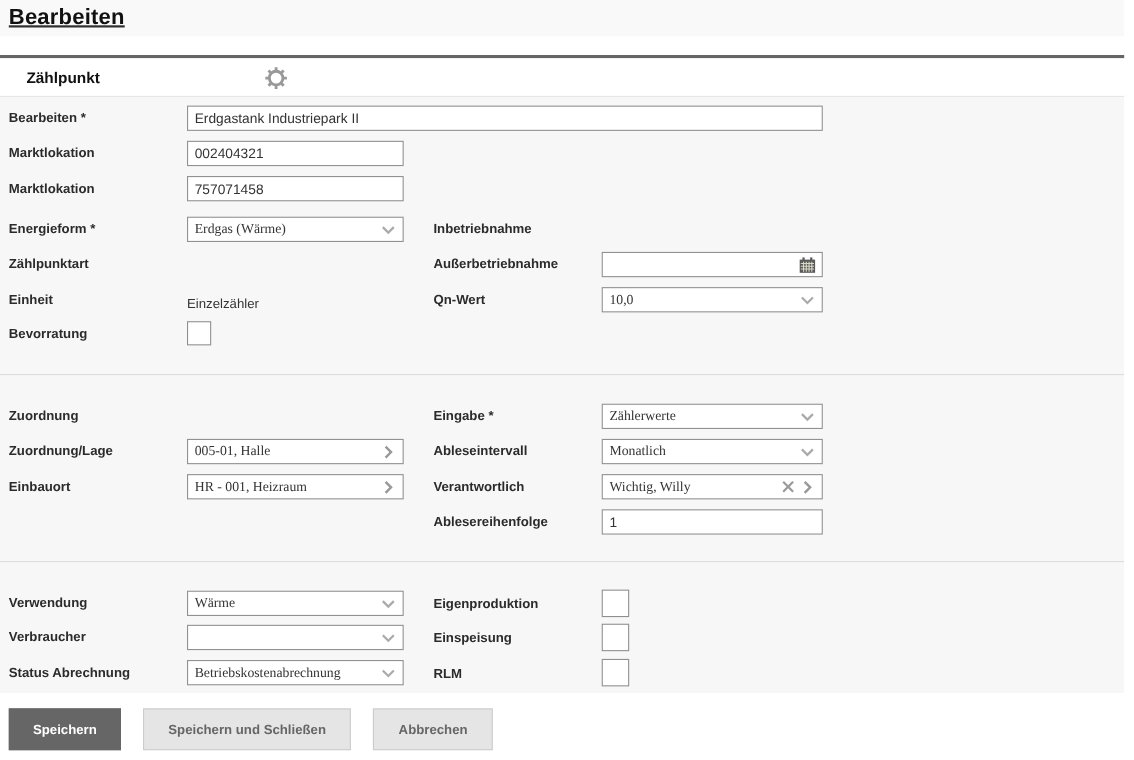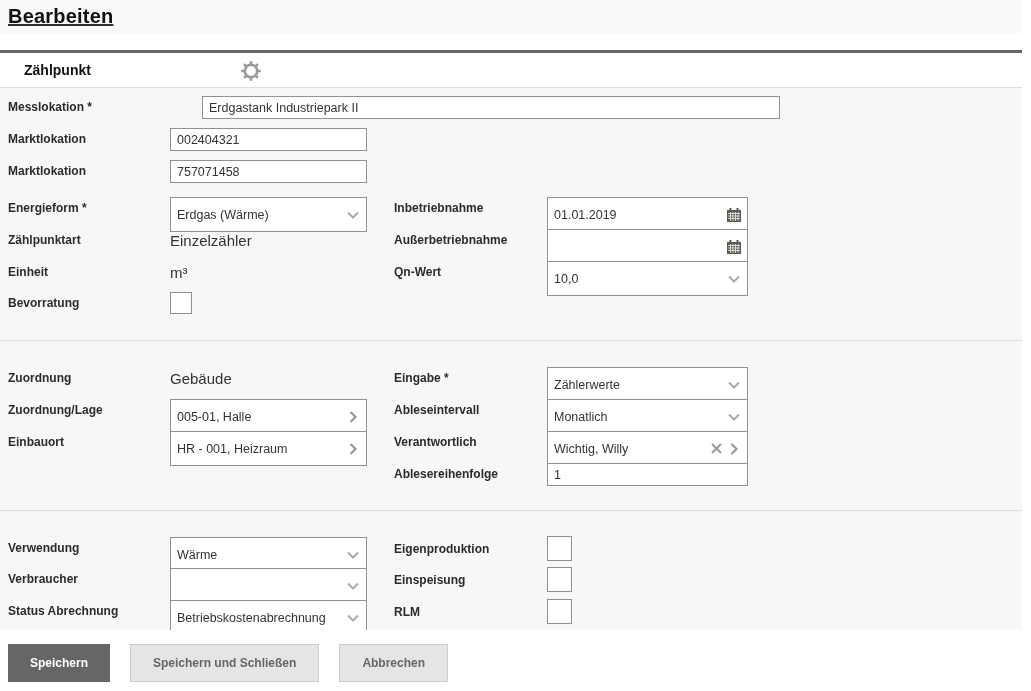--- a/index.html
+++ b/index.html
@@ -36,32 +36,32 @@
 
   
   .form-body {
     position:relative; height:542px; background:#f7f7f7;
   }
   .lbl {
     position:absolute; font-size:12px; font-weight:bold; color:#2b2b2b;
     height:23px; line-height:23px; white-space:nowrap;
   }
   .static-val {
-    position:absolute; font-size:15px; color:#333;
-    height:23px; line-height:23px; white-space:nowrap;
+    position:absolute; font-size:12px; color:#333;
+    height:23px; line-height:23px; white-space:nowrap;margin-top:36px;
   }
   .txt {
     position:absolute; height:23px; background:#fff;
     border:1px solid #919191; font-family:"Liberation Sans",sans-serif;
     font-size:12.5px; color:#333; padding:0 6px;
   }
   .fld {
-    position:absolute; height:35px; background:#fff;
+    position:absolute; height:23px; background:#fff;
     border:1px solid #919191; display:flex; align-items:center;
-    font-size:12.5px; color:#333; padding:0 4px 0 6px; cursor:pointer;
+    font-size:12.5px; color:#333; padding:0 4px 0 6px; cursor:pointer;font-family:Liberation Serif, serif;
   }
   .fld .fld-text { flex:1; white-space:nowrap; overflow:hidden; }
   .fld .icn { display:flex; align-items:center; justify-content:center; width:18px; height:18px; flex:0 0 auto; }
   .checkbox {
     position:absolute; background:#fff; border:1px solid #8f8f8f; cursor:pointer;
   }
   .cb-sm { width:22px; height:22px; }
   .cb-lg { width:25px; height:25px; }
   .divider { position:absolute; left:0; width:1022px; height:1px; background:#ddd; }
 
@@ -111,82 +111,63 @@
           <circle cx="12" cy="12" r="3.1" fill="#fff"></circle>
         </svg>
       </span>
     </button>
   </div>
 
   <div class="light-rule"></div>
 
   <div class="form-body">
 
-    <div class="lbl col-l-label" style="top:8px">Messlokation *</div>
-    <input class="txt wide-field" style="top: 8px; margin-left: 32px;" value="Erdgastank Industriepark II">
+    <div class="lbl col-l-label" style="top:8px">Bearbeiten *</div>
+    <input class="txt wide-field" style="top: 8px;" value="Erdgastank Industriepark II">
 
     <div class="lbl col-l-label" style="top:40px">Marktlokation</div>
     <input class="txt col-l-field" style="top: 40px;" value="002404321">
 
     <div class="lbl col-l-label" style="top:72px">Marktlokation</div>
     <input class="txt col-l-field" style="top: 72px;" value="757071458">
 
     <div class="lbl col-l-label" style="top:109px">Energieform *</div>
     <div class="fld col-l-field" style="top:109px">
       <span class="fld-text">Erdgas (Wärme)</span>
       <span class="icn">
         <svg width="16" height="16" viewBox="0 0 16 16">
             <polyline points="3,5.5 8,10.5 13,5.5" fill="none" stroke="#aaa" stroke-width="2"></polyline>
           </svg>
       </span>
     </div>
     <div class="lbl col-r-label" style="top:109px">Inbetriebnahme</div>
-    <div class="fld col-r-field" style="top:109px">
-      <span class="fld-text">01.01.2019</span>
+
+    <div class="lbl col-l-label" style="top:141px">Zählpunktart</div>
+    <div class="static-val col-l-field" style="top:141px">Einzelzähler</div>
+    <div class="lbl col-r-label" style="top:141px">Außerbetriebnahme</div>
+    <div class="fld col-r-field" style="top:141px">
+      <span class="fld-text"></span>
       <span class="icn">
         <svg width="16" height="16" viewBox="0 0 16 16">
           <rect x="1" y="3" width="14" height="12" fill="#5a5a5a"></rect>
           <rect x="3.5" y="1" width="2" height="3" fill="#5a5a5a"></rect>
             <rect x="10.5" y="1" width="2" height="3" fill="#5a5a5a"></rect>
           <g stroke="#d8d8c8" stroke-width="1">
             <line x1="2" y1="6.5" x2="14" y2="6.5"></line>
               <line x1="2" y1="9" x2="14" y2="9"></line>
               <line x1="2" y1="11.5" x2="14" y2="11.5"></line>
             <line x1="4.5" y1="5" x2="4.5" y2="14"></line>
               <line x1="7" y1="5" x2="7" y2="14"></line>
               <line x1="9.5" y1="5" x2="9.5" y2="14"></line>
               <line x1="12" y1="5" x2="12" y2="14"></line>
           </g>
         </svg>
       </span>
     </div>
 
-    <div class="lbl col-l-label" style="top:141px">Zählpunktart</div>
-    <div class="static-val col-l-field" style="top:141px">Einzelzähler</div>
-    <div class="lbl col-r-label" style="top:141px">Außerbetriebnahme</div>
-    <div class="fld col-r-field" style="top:141px">
-      <span class="fld-text"></span>
-      <span class="icn">
-        <svg width="16" height="16" viewBox="0 0 16 16">
-          <rect x="1" y="3" width="14" height="12" fill="#5a5a5a"></rect>
-          <rect x="3.5" y="1" width="2" height="3" fill="#5a5a5a"></rect>
-            <rect x="10.5" y="1" width="2" height="3" fill="#5a5a5a"></rect>
-          <g stroke="#d8d8c8" stroke-width="1">
-            <line x1="2" y1="6.5" x2="14" y2="6.5"></line>
-              <line x1="2" y1="9" x2="14" y2="9"></line>
-              <line x1="2" y1="11.5" x2="14" y2="11.5"></line>
-            <line x1="4.5" y1="5" x2="4.5" y2="14"></line>
-              <line x1="7" y1="5" x2="7" y2="14"></line>
-              <line x1="9.5" y1="5" x2="9.5" y2="14"></line>
-              <line x1="12" y1="5" x2="12" y2="14"></line>
-          </g>
-        </svg>
-      </span>
-    </div>
-
     <div class="lbl col-l-label" style="top:173px">Einheit</div>
     <div class="static-val col-l-field" style="top:173px">m³</div>
     <div class="lbl col-r-label" style="top:173px">Qn-Wert</div>
     <div class="fld col-r-field" style="top:173px">
       <span class="fld-text">10,0</span>
       <span class="icn">
         <svg width="16" height="16" viewBox="0 0 16 16">
             <polyline points="3,5.5 8,10.5 13,5.5" fill="none" stroke="#aaa" stroke-width="2"></polyline>
           </svg>
       </span>

